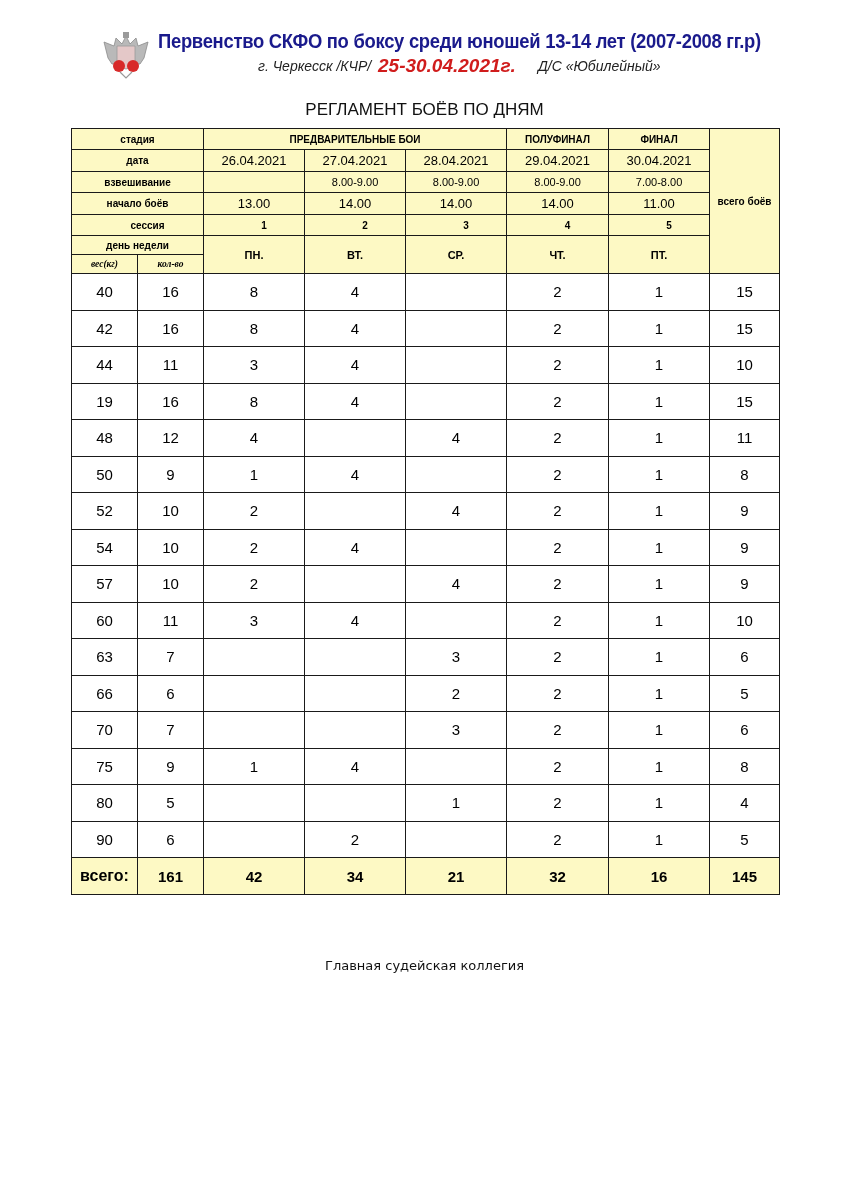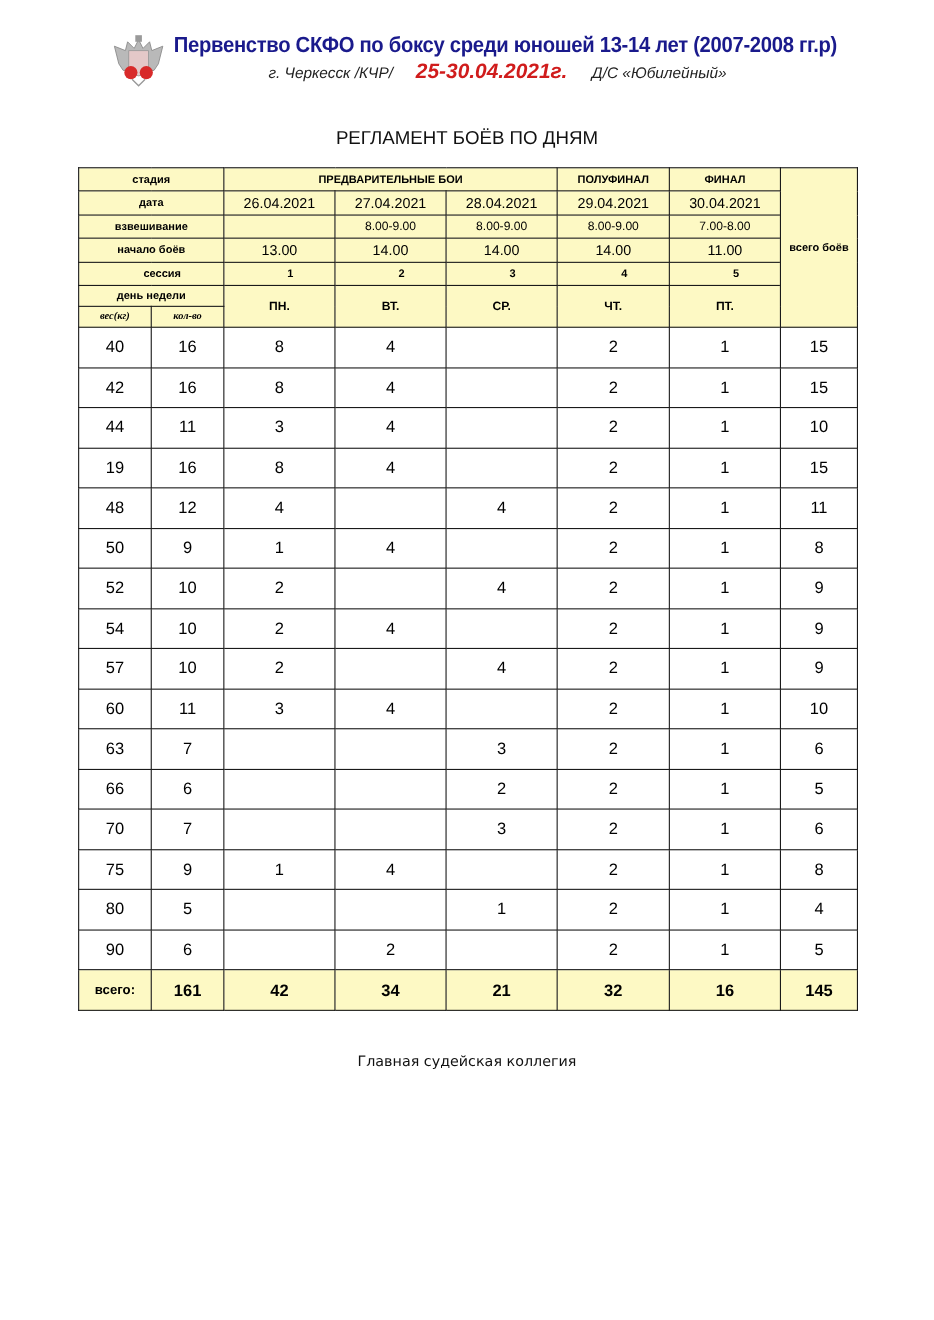--- a/index.html
+++ b/index.html
@@ -9,51 +9,51 @@
     }
     .header { position: absolute; left: 0; top: 0; width: 849px; height: 90px; }
     .logo { position: absolute; left: 100px; top: 28px; width: 52px; height: 52px; }
     .title {
       position: absolute; left: 158px; top: 30px; font-size: 20px; font-weight: bold;
       color: #1a1a8c; letter-spacing: -0.3px; white-space: nowrap;
       font-family: "Liberation Sans Narrow", "Liberation Sans", sans-serif;
       transform: scaleX(0.92); transform-origin: left center;
     }
     .subline { position: absolute; top: 55px; font-style: italic; white-space: nowrap; }
-    .city { left: 244px; font-size: 14px; color: #222; top: 58px; }
+    .city { left: 258px; font-size: 14px; color: #222; top: 58px; }
     .dates { left: 378px; font-size: 19px; font-weight: bold; color: #d01c1c; }
     .venue { left: 538px; font-size: 14px; color: #222; top: 58px; }
 
     .reg-title {
-      position: absolute; left: 0; width: 849px; top: 116px; text-align: center;
+      position: absolute; left: 0; width: 849px; top: 100px; text-align: center;
       font-size: 17px; color: #111;
     }
 
     table.grid {
-      position: absolute; left: 71px; top: 152px; width: 708px;
+      position: absolute; left: 71px; top: 128px; width: 708px;
       border-collapse: collapse; table-layout: fixed;
       font-family: "Liberation Sans", sans-serif;
     }
     table.grid td {
       border: 1.5px solid #1a1a1a; text-align: center; vertical-align: middle; padding: 0;
     }
     .hd td { background: #fdf9c4; font-weight: bold; font-size: 10px; }
     .hd td.big { font-size: 13px; font-weight: normal; }
     .hd td.mid { font-size: 11px; }
     .hd td.ital { font-style: italic; font-size: 9.5px; }
     tr.h-stage td { height: 20px; }
     tr.h-date td { height: 21px; }
     tr.h-weigh td { height: 20px; }
     tr.h-start td { height: 21px; }
     tr.h-sess td { height: 20px; padding-left: 20px; }
     tr.h-dow1 td { height: 18px; }
     tr.h-dow2 td { height: 18px; font-family: Liberation Serif, serif; }
     tr.data td { height: 35.5px; font-size: 15px; background: #fff; }
     tr.total td { height: 36px; font-size: 15px; background: #fdf9c4; font-weight: bold; }
-    tr.total td.lbl { font-size: 12px; }
+    tr.total td.lbl { font-size: 16px; }
 
     .footer {
       position: absolute; left: 0; width: 849px; top: 958px; text-align: center;
       font-size: 13px; color: #111; font-family: "DejaVu Sans", sans-serif;
     }
   </style>
 </head>
 <body>
 
 <div class="header">

